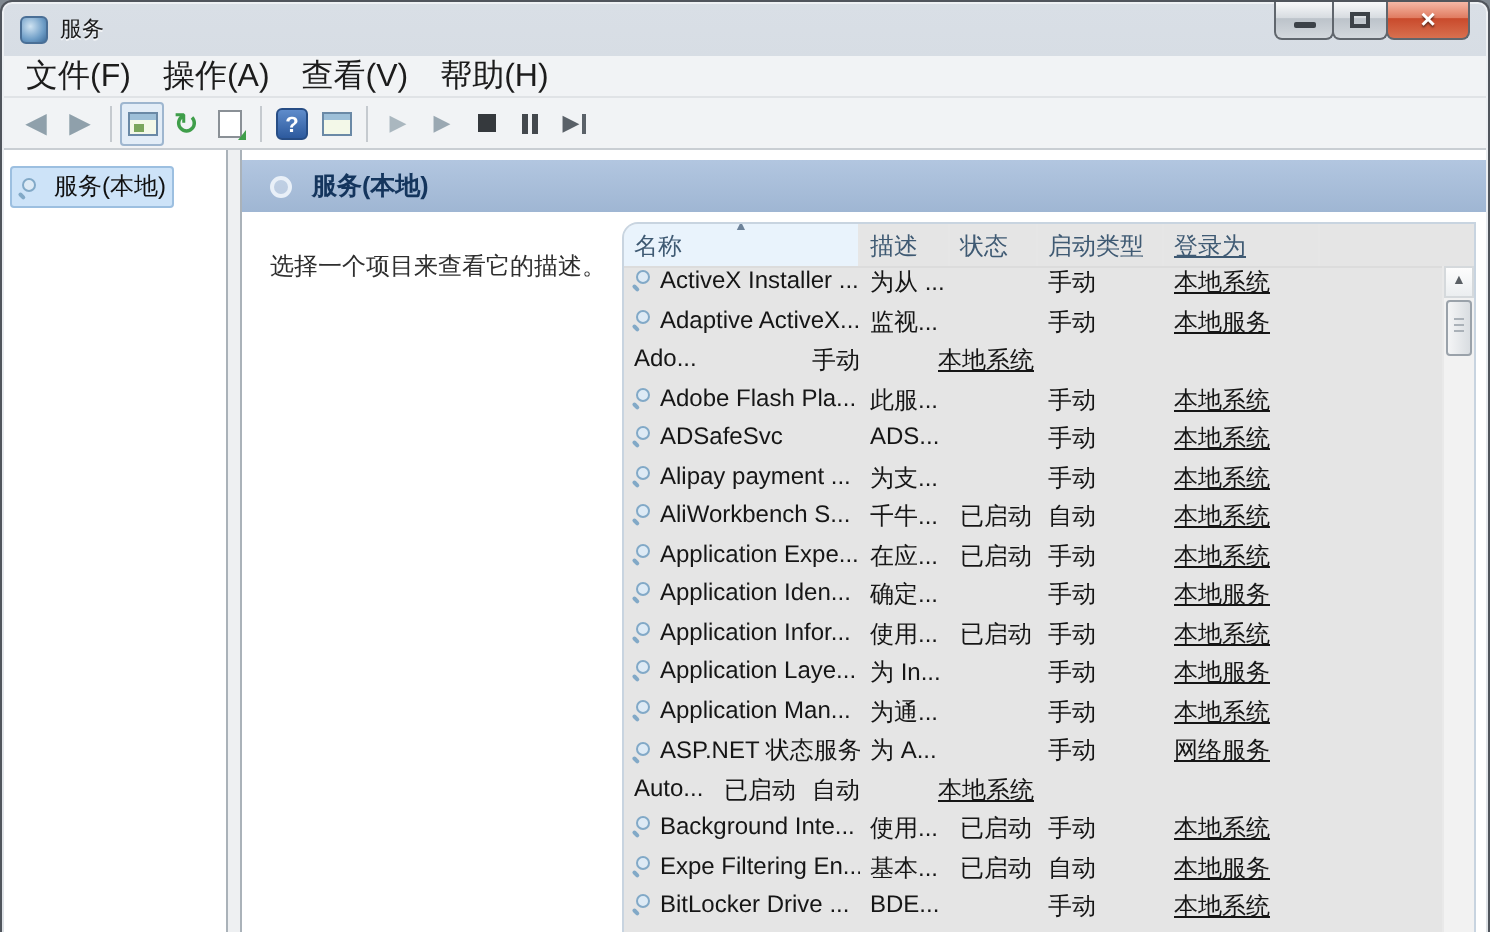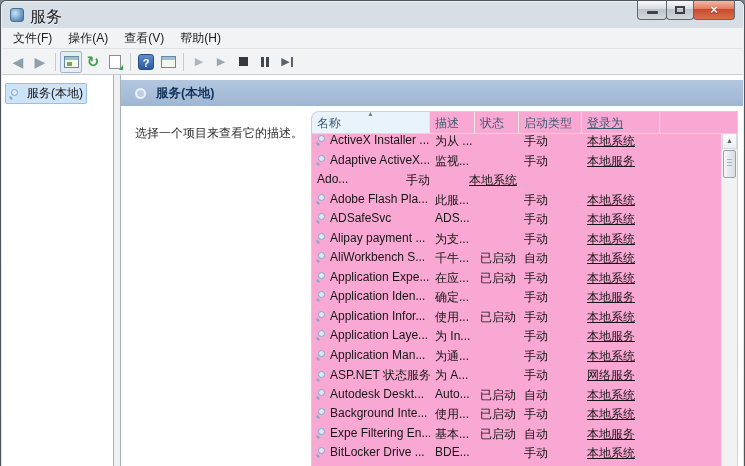--- a/index.html
+++ b/index.html
@@ -3,33 +3,33 @@
 <meta charset="utf-8">
 <style>
   html,body{margin:0;padding:0;}
   body{width:745px;height:466px;overflow:hidden;font-family:"Liberation Sans","DejaVu Sans",sans-serif;background:#808890;}
   .window{position:absolute;inset:0;border:1px solid #50555c;border-bottom:none;border-radius:6px 6px 0 0;
     background:linear-gradient(#d9dfe6,#b6bec8);box-shadow:inset 0 0 0 1px rgba(255,255,255,.55);}
   
   .titlebar{position:absolute;left:0;top:0;right:0;height:27px;}
   .title-icon{position:absolute;left:9px;top:7px;width:14px;height:14px;border-radius:3px;
     background:radial-gradient(circle at 35% 35%,#cfe3f2,#6f9ec7 60%,#3e6c99);border:1px solid #4a6f96;box-sizing:border-box;}
-  .title-text{position:absolute;left:29px;top:6px;font-size:16px;color:#1b1b1b;text-shadow:0 1px 0 rgba(255,255,255,.7);}
+  .title-text{position:absolute;left:29px;top:6px;font-size:11px;color:#1b1b1b;text-shadow:0 1px 0 rgba(255,255,255,.7);}
   .winbtns{position:absolute;top:0;right:9px;display:flex;}
   .wbtn{height:19px;border:1px solid #60666d;border-top:none;box-sizing:border-box;
     border-radius:0 0 4px 4px;margin-left:-1px;position:relative;
     background:linear-gradient(#f8f9fa,#d6dbe0 45%,#bcc3ca 46%,#d3d8dd);cursor:pointer;}
   .wbtn-min{width:30px;} .wbtn-max{width:28px;}
   .wbtn-close{width:42px;background:linear-gradient(#f5b8a6,#e07a5f 45%,#c94a2c 46%,#d8704f);}
   .glyph-min{position:absolute;left:9px;bottom:5px;width:11px;height:3px;background:#3c4248;border-radius:1px;}
   .glyph-max{position:absolute;left:8px;top:5px;width:10px;height:8px;border:2px solid #3c4248;box-sizing:border-box;background:transparent;}
   .glyph-close{position:absolute;inset:0;color:#fff;font-size:13px;font-weight:bold;text-align:center;line-height:18px;text-shadow:0 1px 1px rgba(0,0,0,.5);}
   
   .menubar{position:absolute;left:1px;right:1px;top:27px;height:21px;background:#f1f3f5;border-bottom:1px solid #e0e3e6;display:flex;align-items:center;padding-left:3px;box-sizing:border-box;}
-  .menu-item{font-size:12px;color:#1c1c1c;padding:2px 8px;cursor:default;}
+  .menu-item{font-size:16px;color:#1c1c1c;padding:2px 8px;cursor:default;}
   
   .toolbar{position:absolute;left:1px;right:1px;top:48px;height:26px;background:#f1f3f5;border-bottom:1px solid #c9ced3;display:flex;align-items:center;padding-left:5px;box-sizing:border-box;}
   .tsep{width:1px;height:18px;background:#c5cacf;margin:0 4px;}
   .tbtn{width:22px;height:22px;display:flex;align-items:center;justify-content:center;position:relative;cursor:pointer;border:1px solid transparent;border-radius:2px;box-sizing:border-box;}
   .tbtn.pressed{border-color:#9eb6cf;background:#e3edf7;}
   .g-nav{font-size:14px;color:#8fa0ab;}
   .g-refresh{font-size:15px;font-weight:bold;color:#3f9e4a;}
   .g-help{width:16px;height:16px;border-radius:3px;background:linear-gradient(#5f8ccb,#2d5a9e);color:#fff;font-size:11px;font-weight:bold;text-align:center;line-height:16px;border:1px solid #274d85;box-sizing:border-box;}
   .g-win{width:15px;height:12px;border:1px solid #6a89a6;background:#f3f8e8;box-sizing:border-box;position:relative;}
   .g-win::before{content:"";position:absolute;left:0;top:0;right:0;height:3px;background:#9dbfd8;}
@@ -47,21 +47,21 @@
   .tree-item{display:flex;align-items:center;margin-left:3px;cursor:pointer;width:max-content;padding:1px 3px;border:1px solid transparent;border-radius:2px;}
   .tree-item.selected{background:#cde3f8;border-color:#9cbfe0;}
   .tree-label{font-size:12px;color:#111;margin-left:4px;white-space:nowrap;}
   .splitter{width:6px;background:#eef0f2;border-right:1px solid #aab2b9;cursor:col-resize;}
   .main{flex:1;position:relative;background:#fff;overflow:hidden;}
   .panel-header{position:absolute;left:0;top:5px;right:0;height:26px;background:linear-gradient(#b2c6e0,#9fb6d3);display:flex;align-items:center;}
   .panel-header-icon{width:11px;height:11px;border-radius:50%;border:2px solid #e9f0f8;box-sizing:border-box;margin-left:14px;background:rgba(255,255,255,.25);}
   .panel-header-title{font-size:12.5px;font-weight:bold;color:#14355d;margin-left:10px;}
   .desc-hint{position:absolute;left:14px;top:50px;font-size:12px;color:#2e2e2e;}
   
-  .table-panel{position:absolute;left:190px;right:5px;top:36px;bottom:0;background:#f9a8d4;border:1px solid #c8d4e0;border-bottom:none;border-radius:8px 0 0 0;box-sizing:border-box;overflow:hidden;}
+  .table-panel{position:absolute;left:190px;right:5px;top:36px;bottom:0;background:#e5e5e5;border:1px solid #c8d4e0;border-bottom:none;border-radius:8px 0 0 0;box-sizing:border-box;overflow:hidden;}
   .thead{display:flex;height:21px;border-bottom:1px solid #dcdcdc;position:relative;}
   .th{font-size:12px;color:#3f5a73;padding:3px 0 0 5px;box-sizing:border-box;border-right:1px solid #e6e6e6;position:relative;cursor:pointer;white-space:nowrap;overflow:hidden;}
   .th.sorted{background:#e9f3fc;}
   .sort-arrow{position:absolute;top:-2px;left:50%;transform:translateX(-50%);font-size:7px;color:#6d8299;}
   .c1{width:118px;} .c2{width:45px;} .c3{width:44px;} .c4{width:63px;} .c5{width:78px;text-decoration:underline;} .cf{flex:1;border-right:none;}
   .tbody{position:absolute;left:0;right:16px;top:21px;bottom:0;overflow:hidden;}
   .tr{display:flex;align-items:flex-start;height:19.5px;cursor:default;}
   .td{font-size:12px;color:#161616;padding-left:5px;box-sizing:border-box;white-space:nowrap;overflow:hidden;}
   .td.name{display:flex;align-items:center;padding-left:4px;}
   .svc-icon{width:10px;height:10px;position:relative;flex:0 0 auto;margin-right:4px;}
@@ -295,24 +295,20 @@
               <div class="td name c1">
                 <div class="svc-icon"></div>
                 <span>ASP.NET 状态服务</span>
               </div>
               <div class="td c2">为 A...</div>
               <div class="td c3"></div>
               <div class="td c4">手动</div>
               <div class="td c5">网络服务</div>
             </div>
             <div class="tr">
-              <div class="td name c1">
-                <div class="svc-icon"></div>
-                <span>Autodesk Deskt...</span>
-              </div>
               <div class="td c2">Auto...</div>
               <div class="td c3">已启动</div>
               <div class="td c4">自动</div>
               <div class="td c5">本地系统</div>
             </div>
             <div class="tr">
               <div class="td name c1">
                 <div class="svc-icon"></div>
                 <span>Background Inte...</span>
               </div>

